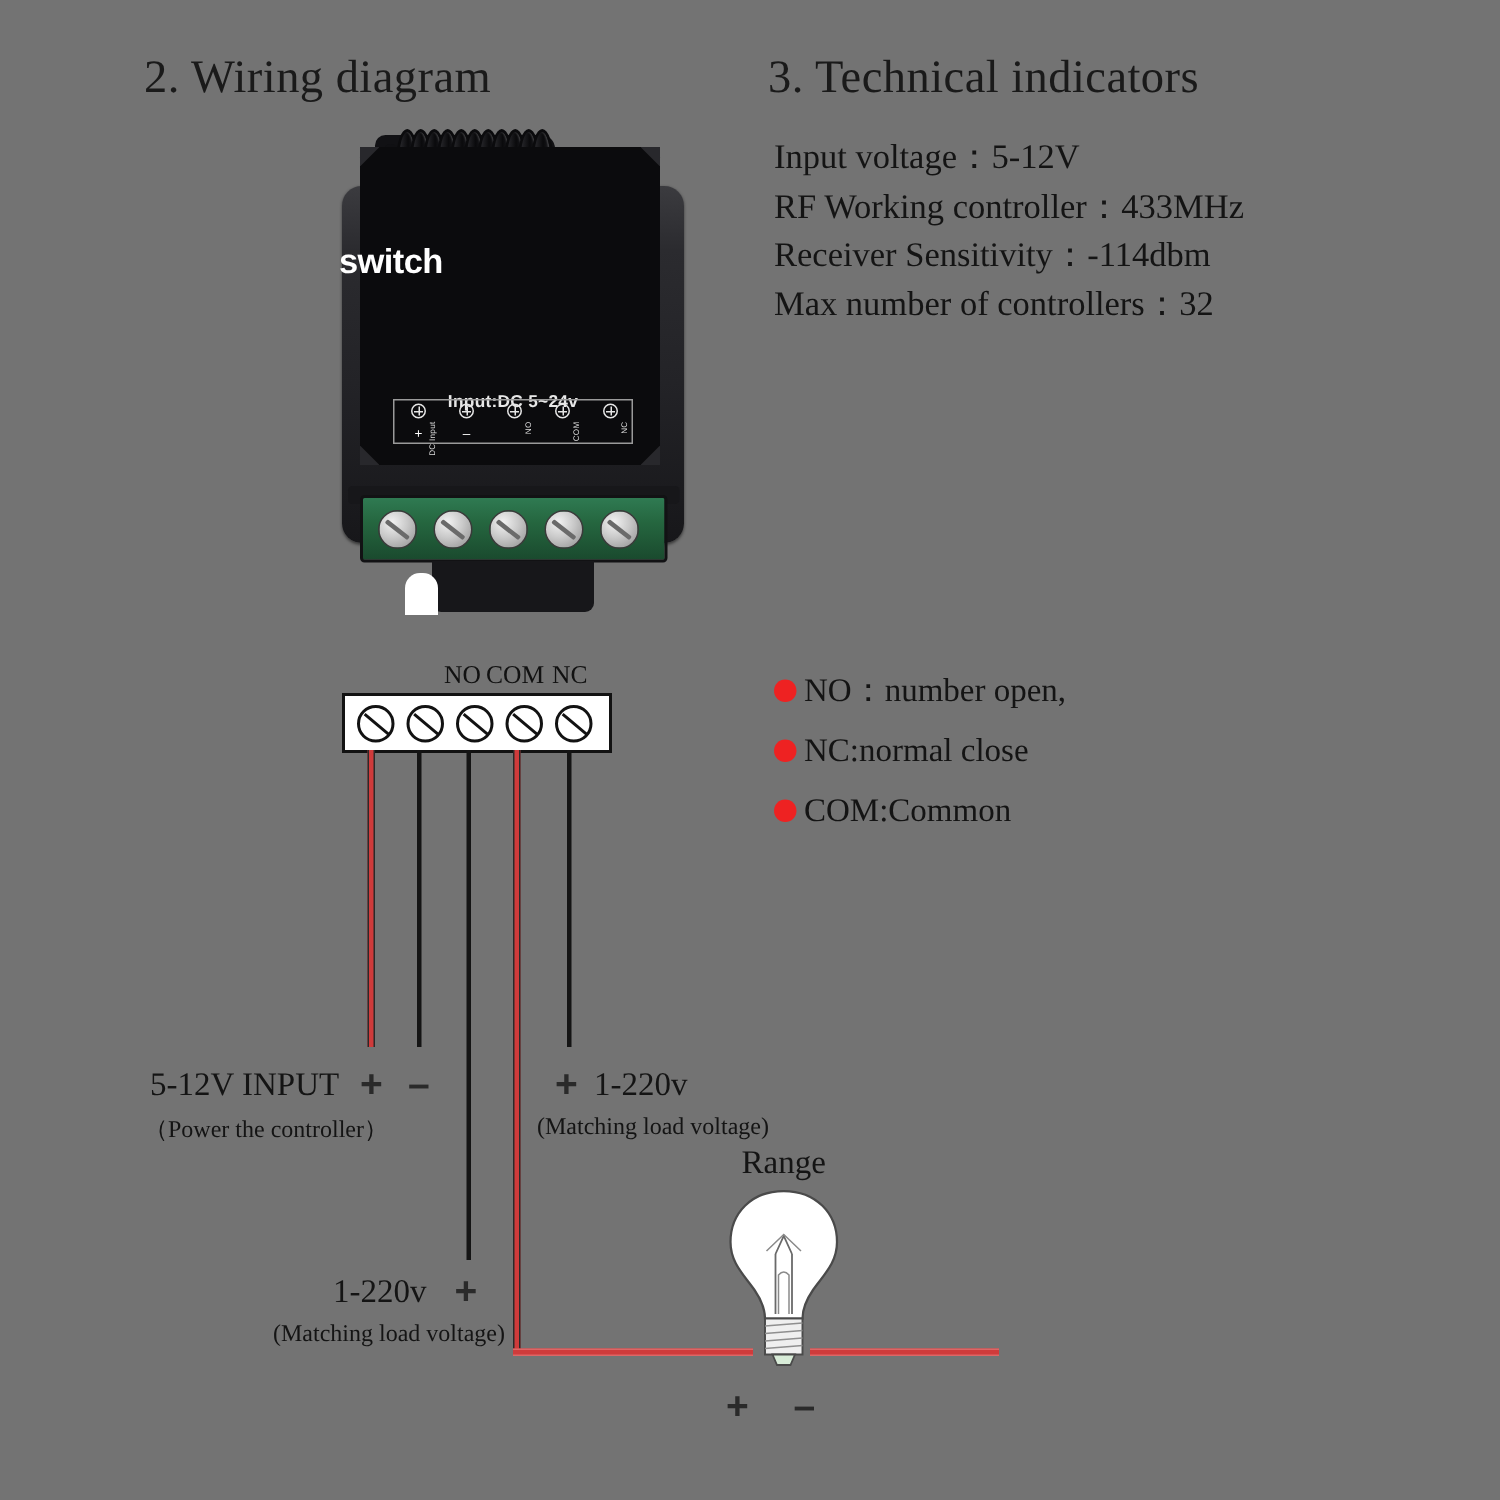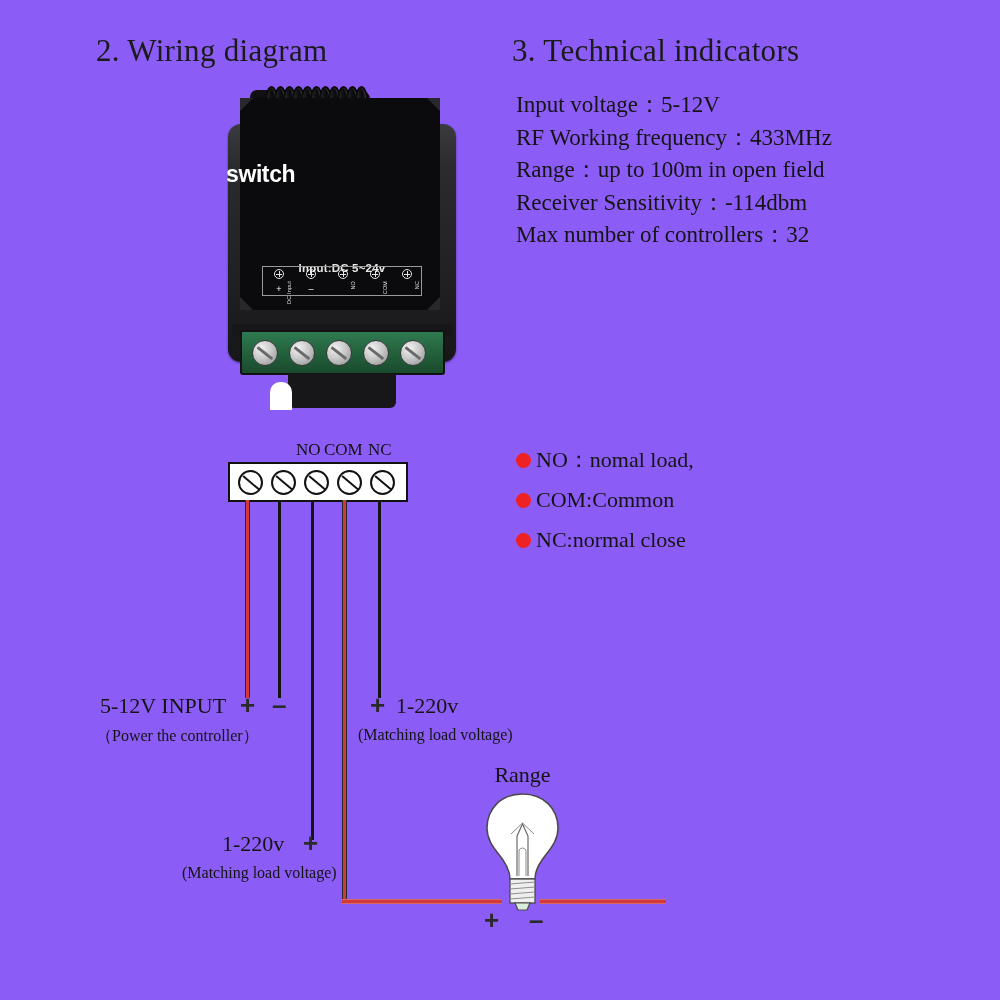--- a/index.html
+++ b/index.html
@@ -4,21 +4,21 @@
 <style>
   html, body {
     margin: 0;
     padding: 0;
     background: #ffffff;
   }
   #page {
     position: relative;
     width: 1000px;
     height: 1000px;
-    background: #8b5cf6;
+    background: #737373;
     overflow: hidden;
     font-family: "Liberation Serif", serif;
     color: #111111;
     text-decoration: underline;
   }
   .abs { position: absolute; }
 
   
   .heading {
     font-family: "Liberation Serif", serif;
@@ -304,20 +304,21 @@
     border-bottom: 1.2px solid #d66;
     box-sizing: border-box;
   }
 
   
   .annot {
     position: absolute;
     font-family: "Liberation Serif", serif;
     color: #141414;
     white-space: nowrap;
+    margin-top: 17px;
   }
   .annot-main { font-size: 22px; }
   .annot-sub  { font-size: 16px; }
   .sym-plus, .sym-minus {
     font-family: "Liberation Sans", sans-serif;
     font-weight: bold;
     font-size: 26px;
     color: #2a2a2a;
   }
 
@@ -336,38 +337,37 @@
 </head>
 <body>
 
 <div id="page">
 
   <div id="title-wiring" class="abs heading">2. Wiring diagram</div>
   <div id="title-tech" class="abs heading">3. Technical indicators</div>
 
   <div id="spec-list" class="abs">
     <div class="spec-line">Input voltage：5-12V</div>
-    <div class="spec-line">RF Working frequency：433MHz</div>
-    <div class="spec-line">Range：up to 100m in open field</div>
+    <div class="spec-line">RF Working controller：433MHz</div>
     <div class="spec-line">Receiver Sensitivity：-114dbm</div>
     <div class="spec-line">Max number of controllers：32</div>
   </div>
 
   <div id="legend" class="abs">
     <div class="legend-row">
       <span class="legend-dot"></span>
-      <span class="legend-text">NO：nomal load,</span>
+      <span class="legend-text">NO：number open,</span>
+    </div>
+    <div class="legend-row">
+      <span class="legend-dot"></span>
+      <span class="legend-text">NC:normal close</span>
     </div>
     <div class="legend-row">
       <span class="legend-dot"></span>
       <span class="legend-text">COM:Common</span>
-    </div>
-    <div class="legend-row">
-      <span class="legend-dot"></span>
-      <span class="legend-text">NC:normal close</span>
     </div>
   </div>
 
   <div id="device" class="abs">
 
     <div class="ant-wrap">
       <div class="ant-base"></div>
       <div class="ant-tailwire"></div>
       <div class="coil" style="left:14px;"></div>
       <div class="coil" style="left:23px;"></div>

